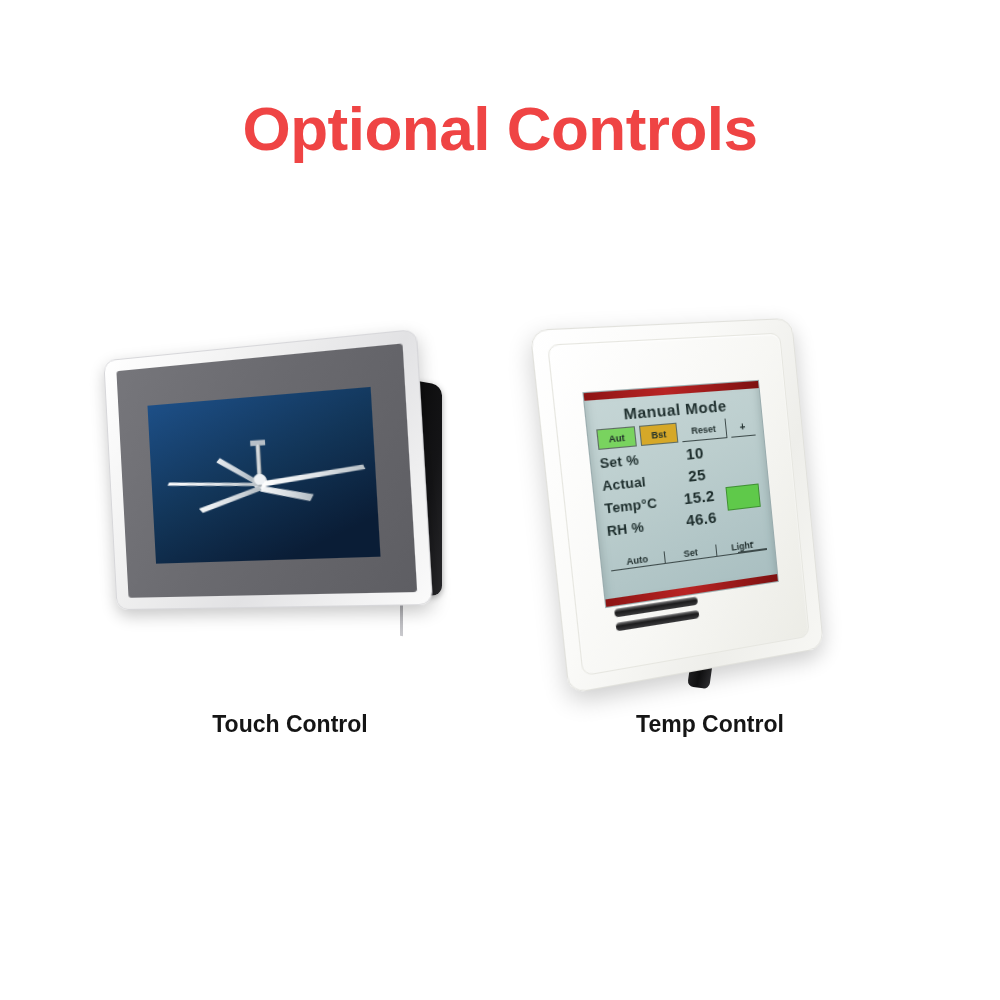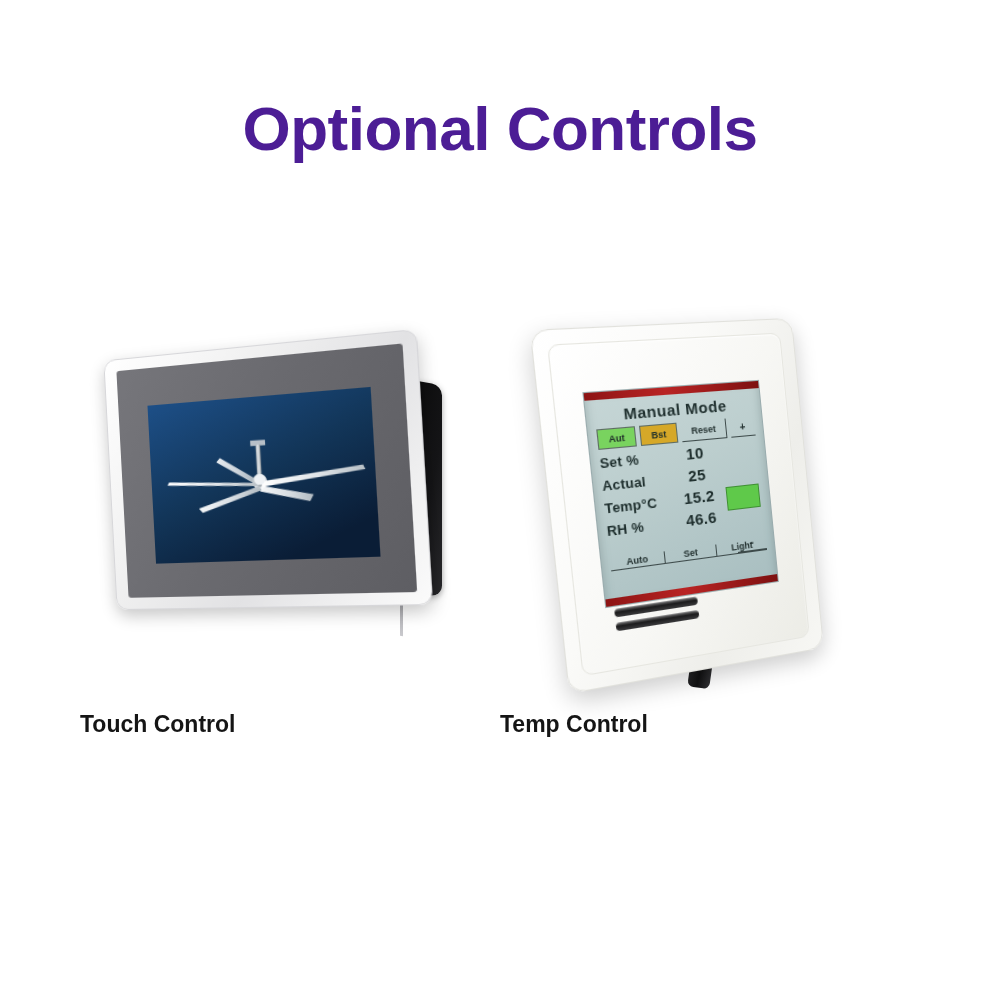--- a/index.html
+++ b/index.html
@@ -19,21 +19,21 @@
   
   .page-title {
     position: absolute;
     top: 98px;
     left: 0;
     width: 1000px;
     text-align: center;
     font-size: 62px;
     font-weight: bold;
     letter-spacing: -0.5px;
-    color: #4c1d95;
+    color: #ef4444;
     line-height: 1;
   }
 
   
   .products {
     position: absolute;
     top: 300px;
     left: 0;
     width: 1000px;
     height: 480px;
@@ -45,20 +45,21 @@
     height: 480px;
   }
   .product.left  { left: 80px; }
   .product.right { left: 500px; }
 
   .product-caption {
     position: absolute;
     bottom: 42px;
     left: 0;
     width: 420px;
+    text-align: center;
     font-size: 23px;
     font-weight: bold;
     color: #151515;
   }
 
   
   .touch-device {
     position: absolute;
     left: 30px;
     top: 60px;

